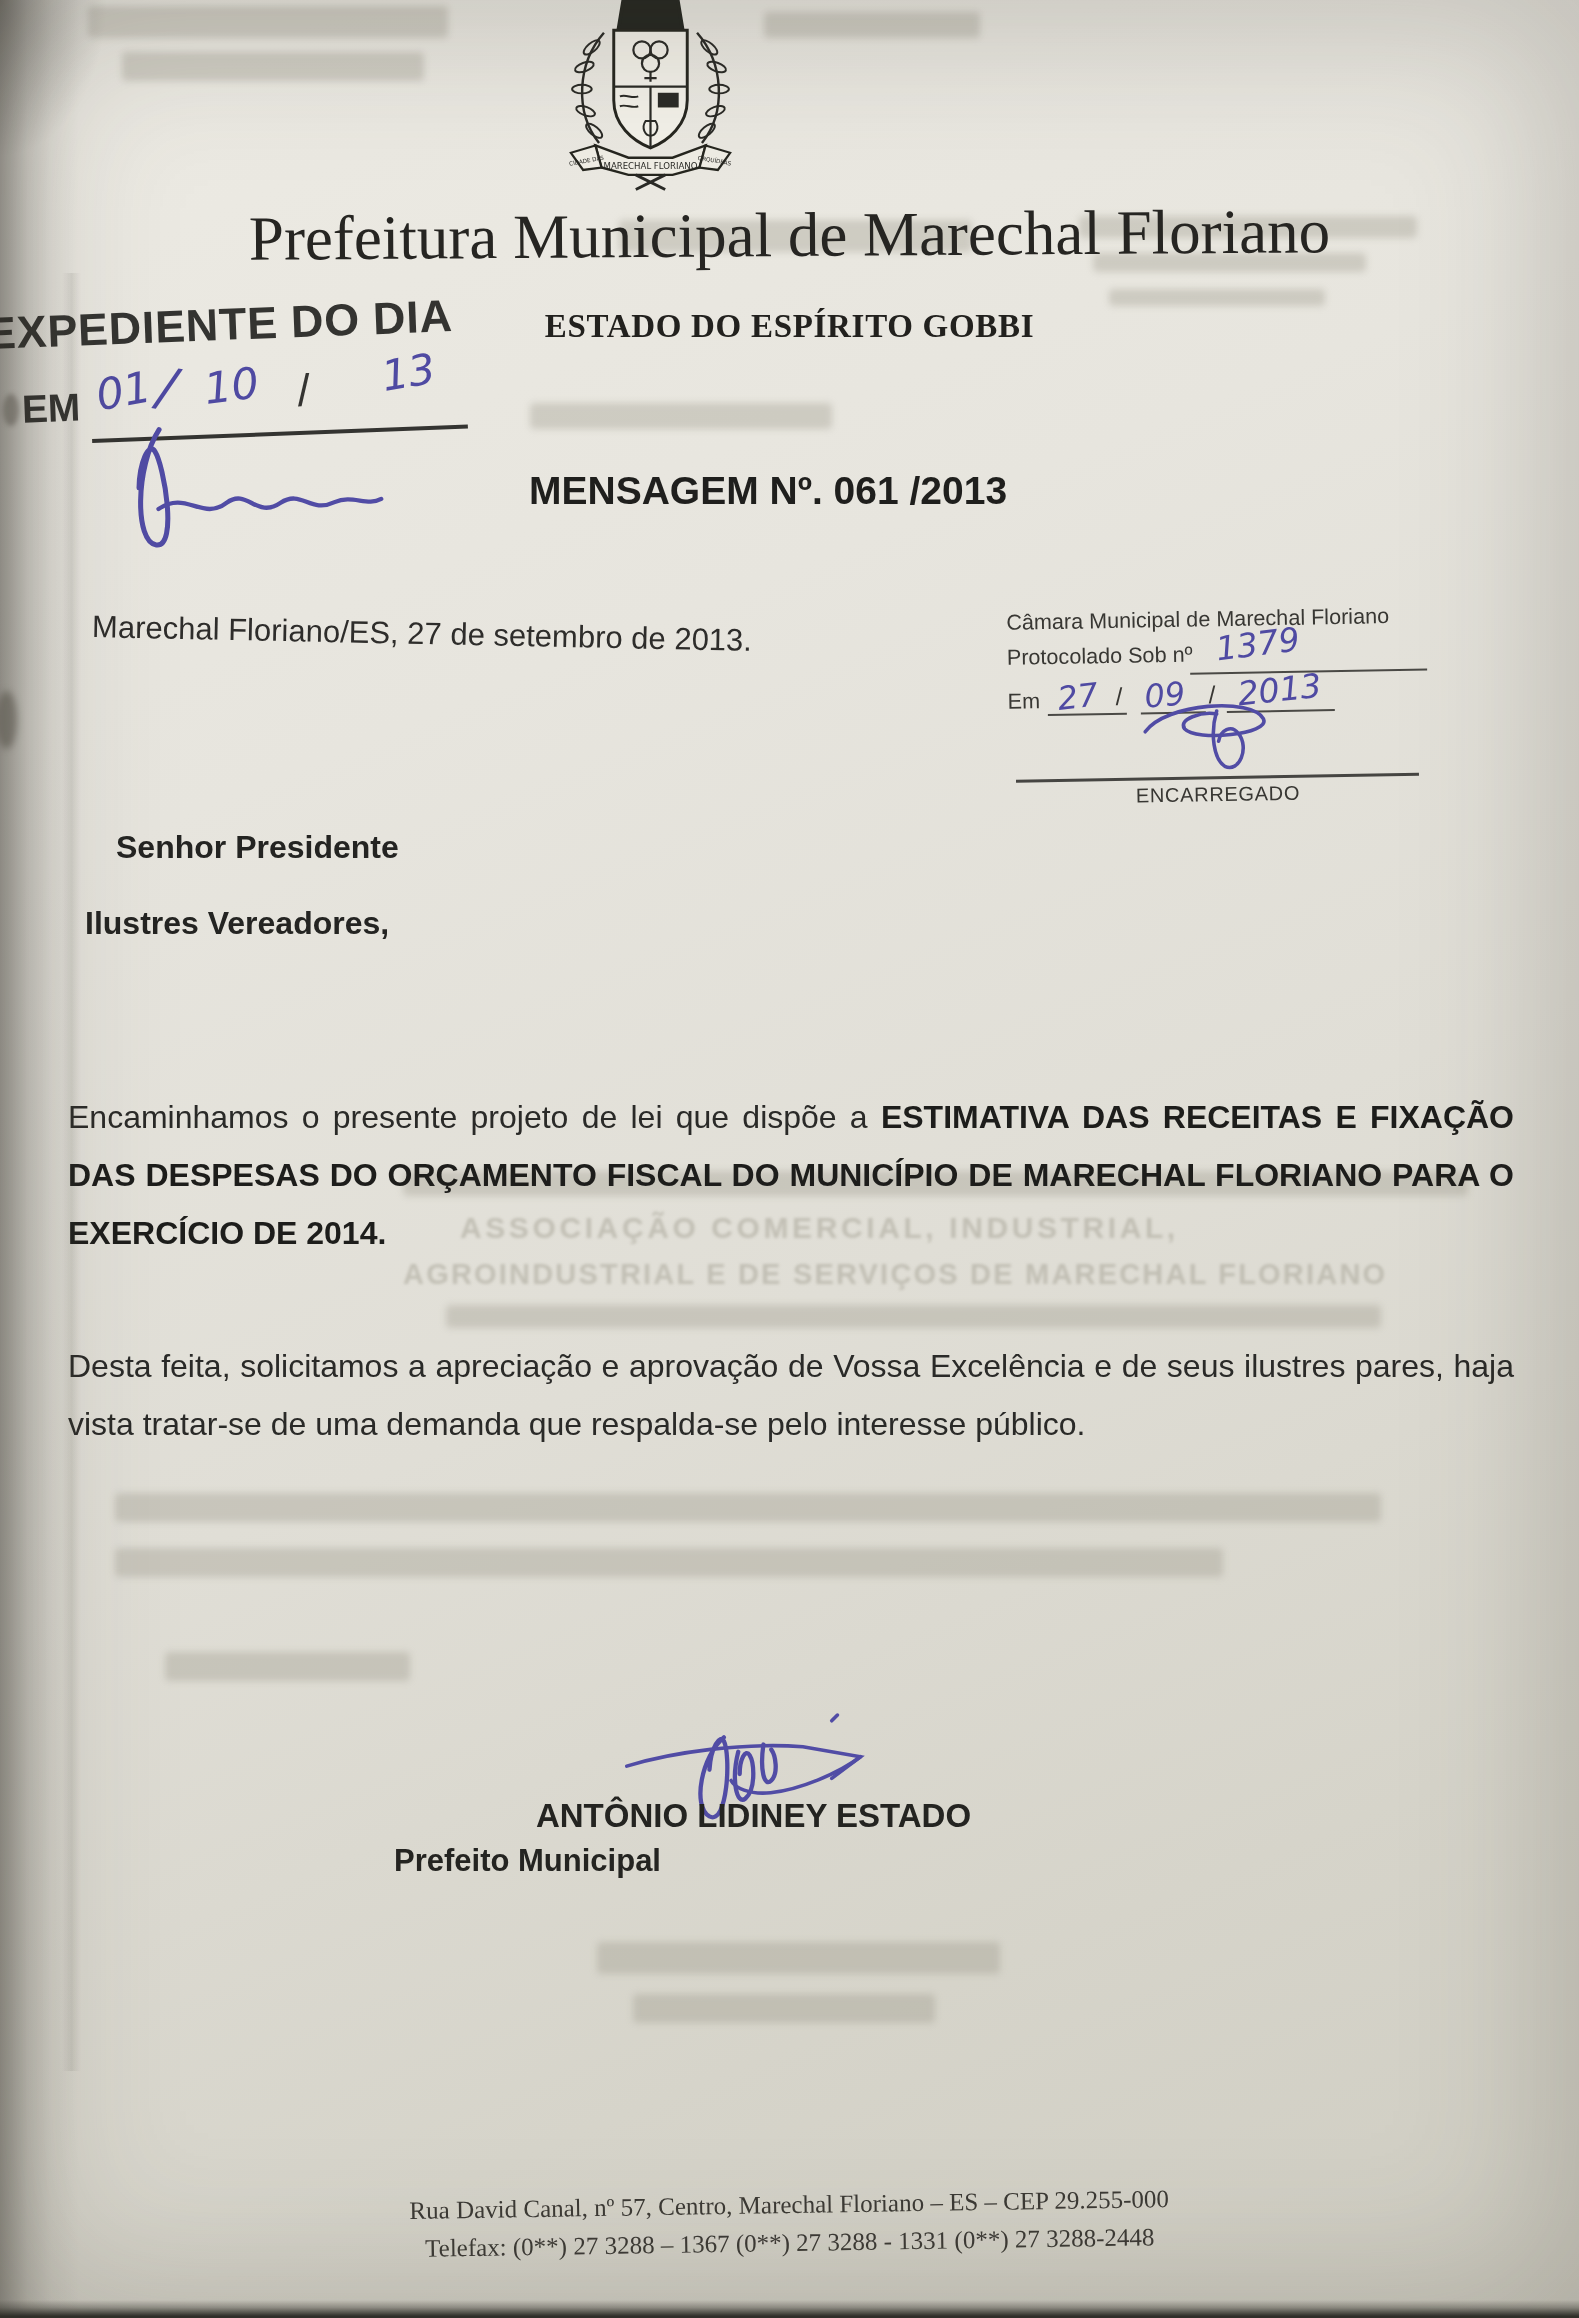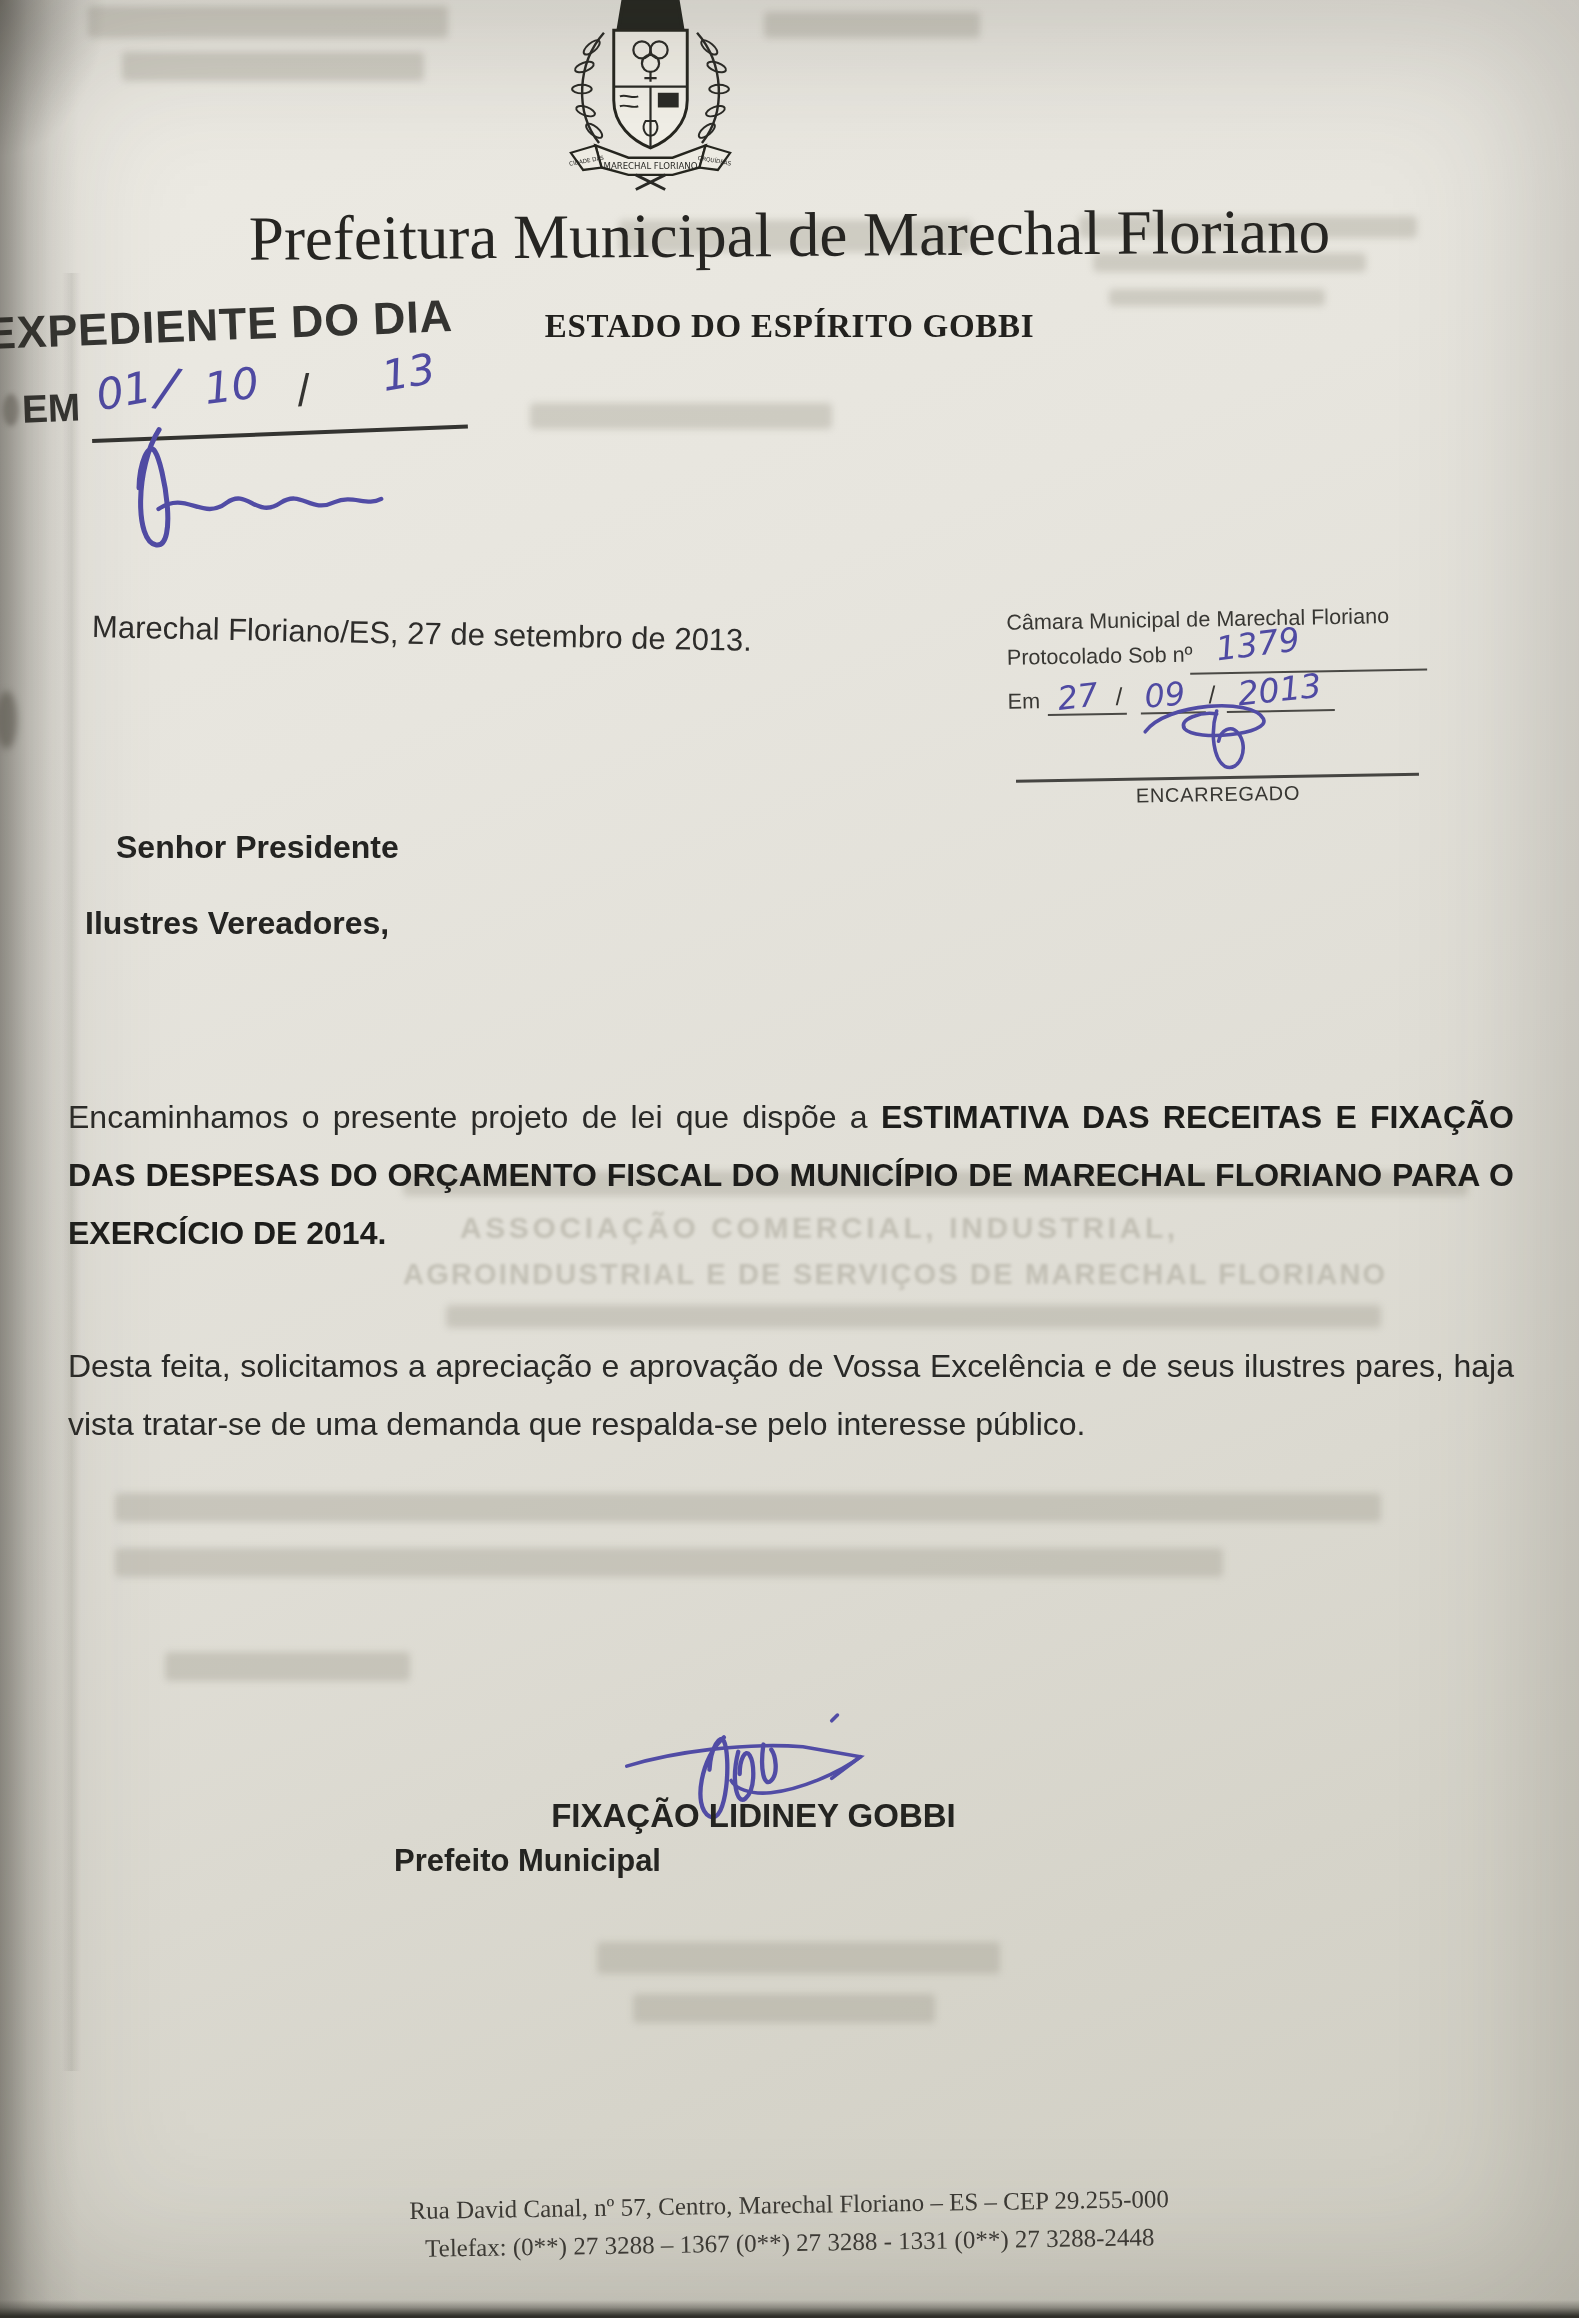--- a/index.html
+++ b/index.html
@@ -168,20 +168,21 @@
     <div class="hw exp-s1">/</div>
     <div class="hw exp-d2">10</div>
     <div class="exp-s2">/</div>
     <div class="hw exp-d3">13</div>
     <svg class="exp-sig" viewBox="0 0 520 200">
       <path class="ink" stroke-width="7" d="M95,10 C60,60 55,165 85,170 C115,175 100,60 88,40 C80,26 66,55 64,90"></path>
       <path class="ink" stroke-width="6" d="M90,120 C130,95 150,140 185,115 C215,95 225,140 260,118 C290,100 300,135 335,120 C360,110 380,128 400,118"></path>
     </svg>
   </div>
 
+  <div class="msg-number">MENSAGEM Nº. 061 /2013</div>
   <div class="date-line">Marechal Floriano/ES, 27 de setembro de 2013.</div>
 
   <div class="prot">
     <div class="prot-l1">Câmara Municipal de Marechal Floriano</div>
     <div class="prot-l2">Protocolado Sob nº</div>
     <div class="hw prot-num">1379</div>
     <div class="prot-ul1"></div>
     <div class="prot-l3">Em</div>
     <div class="hw prot-day">27</div>
     <div class="prot-sep1">/</div>
@@ -204,21 +205,21 @@
 
   <div class="para para1"><span>Encaminhamos o presente projeto de lei que dispõe a </span><b>ESTIMATIVA DAS RECEITAS E FIXAÇÃO DAS DESPESAS DO ORÇAMENTO FISCAL DO MUNICÍPIO DE MARECHAL FLORIANO PARA O EXERCÍCIO DE 2014.</b></div>
   <div class="para para2">Desta feita, solicitamos a apreciação e aprovação de Vossa Excelência e de seus ilustres pares, haja vista tratar-se de uma demanda que respalda-se pelo interesse público.</div>
 
   <svg class="mayor-sig" viewBox="0 0 420 190">
     <path class="ink" stroke-width="6" d="M150,35 C120,60 105,130 130,145 C155,158 160,60 150,40 C145,30 132,48 130,80 M170,55 C160,95 168,130 180,120 C195,107 192,70 186,60 C180,50 172,66 172,86 M205,45 C200,80 206,105 216,95 C226,85 222,60 216,52"></path>
     <path class="ink" stroke-width="5" d="M15,75 C80,55 180,42 260,48 L340,62 C310,85 255,108 215,112 C185,115 165,105 160,95"></path>
     <path class="ink" stroke-width="5" d="M340,62 L300,92"></path>
     <path class="ink" stroke-width="5" d="M300,12 L308,4"></path>
   </svg>
-  <div class="sig-name">FIXAÇÃO LIDINEY GOBBI</div>
+  <div class="sig-name">ANTÔNIO LIDINEY ESTADO</div>
   <div class="sig-role">Prefeito Municipal</div>
 
   <div class="footer">
     <div class="f1">Rua David Canal, nº 57, Centro, Marechal Floriano – ES – CEP 29.255-000</div>
     <div class="f2">Telefax: (0**) 27 3288 – 1367 (0**) 27 3288 - 1331 (0**) 27 3288-2448</div>
   </div>
 
   <div class="crease"></div>
   <div class="edge-left"></div>
   <div class="corner-tl"></div>

